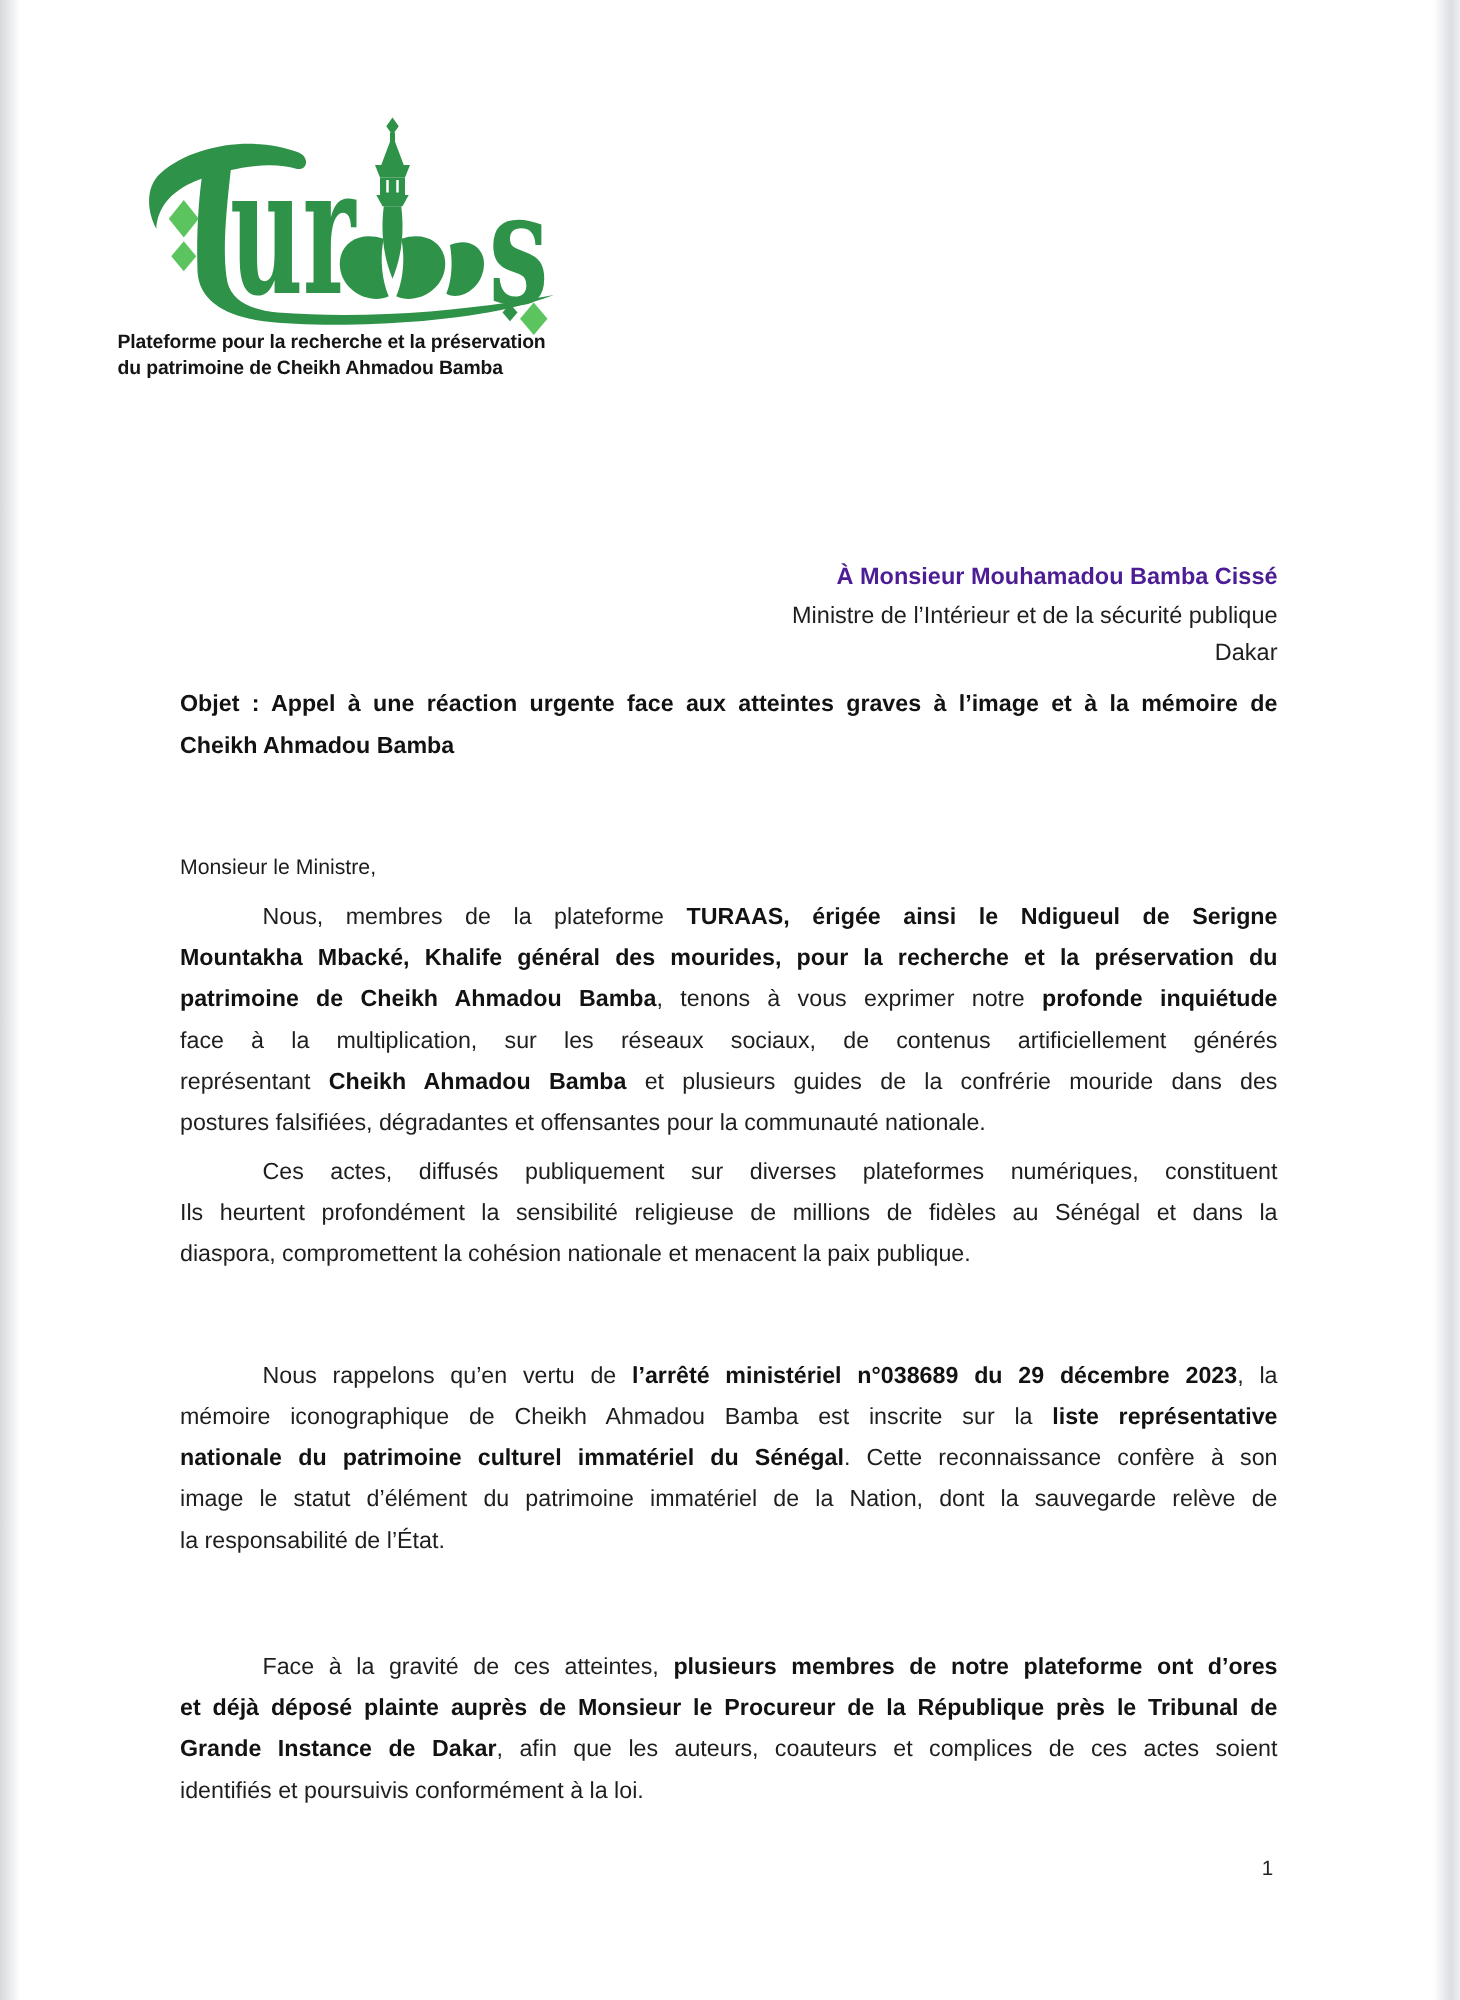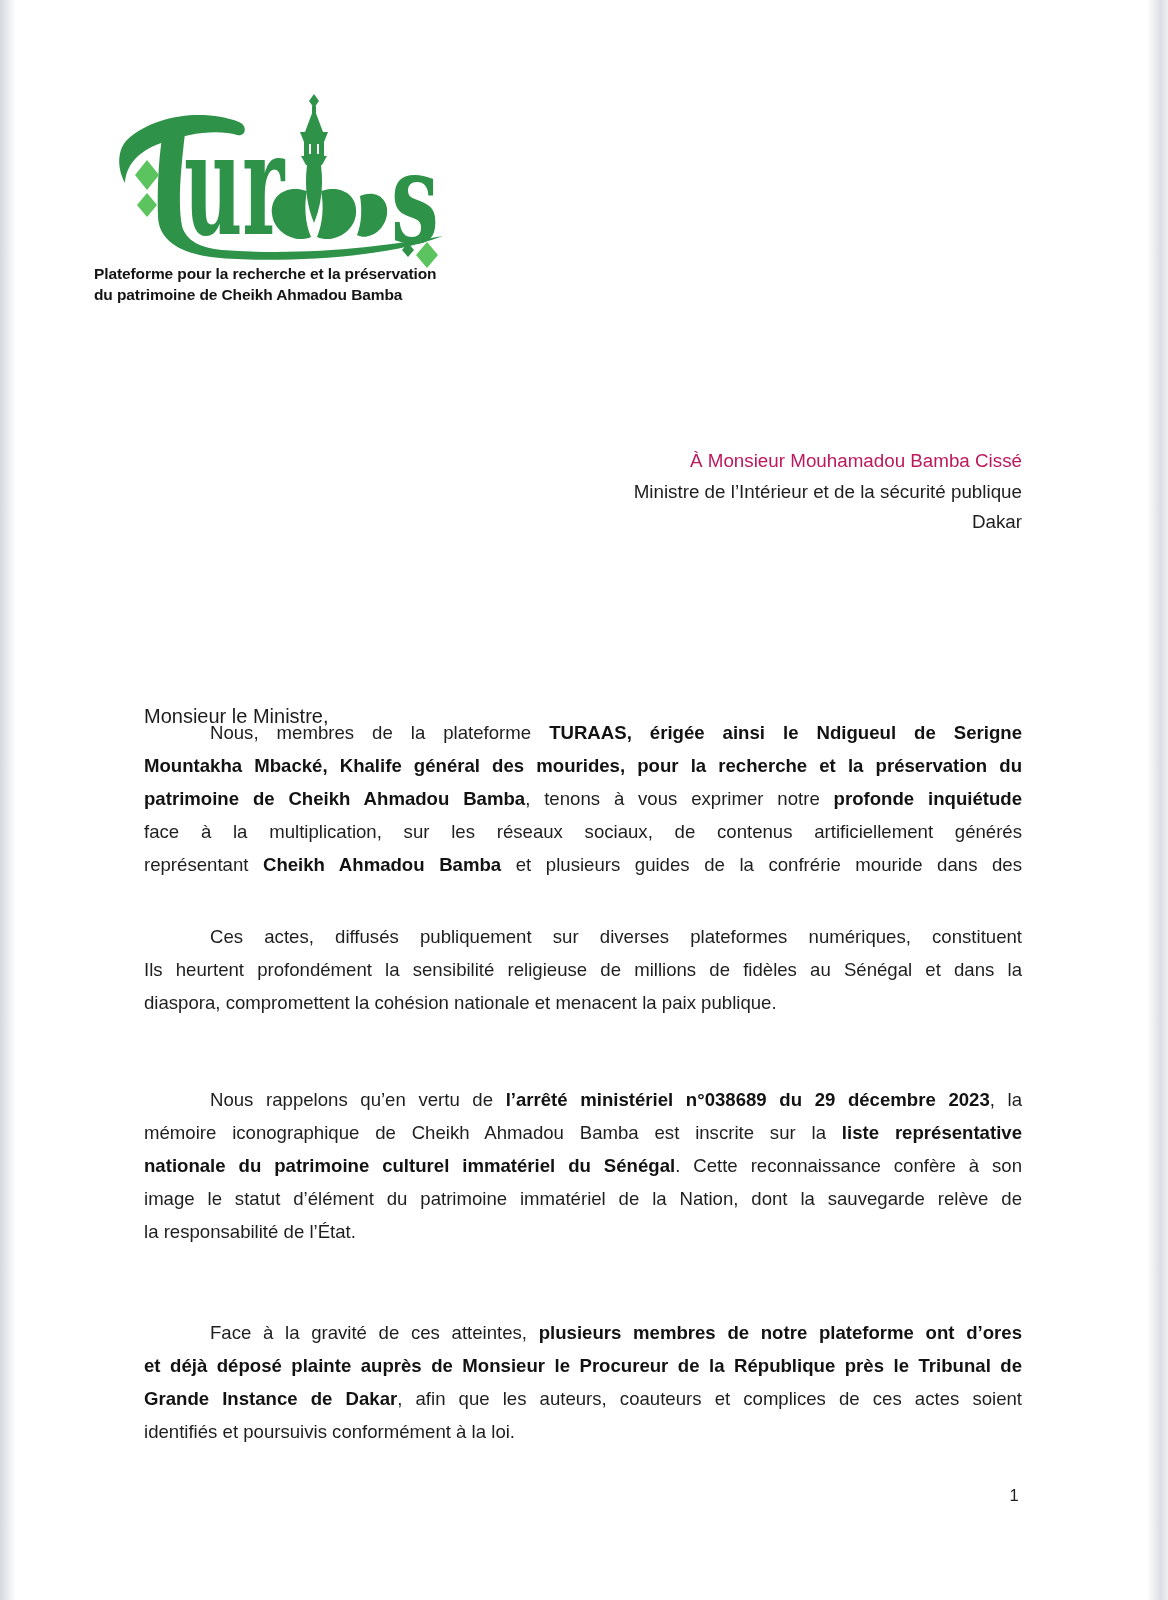--- a/index.html
+++ b/index.html
@@ -9,25 +9,25 @@
   }
   .edge-left{position:absolute;left:0;top:0;bottom:0;width:16px;
     background:linear-gradient(90deg,#d6d8dd 0%,rgba(255,255,255,0) 100%);}
   .edge-right{position:absolute;right:0;top:0;bottom:0;width:21px;
     background:linear-gradient(90deg,rgba(255,255,255,0) 0%,#dcdee4 65%,#edeff2 100%);}
   .logo-svg{position:absolute;left:110px;top:92px;width:336px;height:178px;}
   .tagline{position:absolute;left:94px;top:264px;width:372px;text-align:left;
     font-weight:bold;font-size:15.5px;line-height:20.5px;color:#141414;letter-spacing:-0.1px;}
   .recipient{position:absolute;left:144px;top:446px;width:878px;text-align:right;
     font-size:18.8px;line-height:30.5px;color:#1e1e1e;}
-  .recipient .r-bold{font-weight:normal;color:#be185d;}
+  .recipient .r-bold{font-weight:bold;color:#4c1d95;}
   .para{position:absolute;left:144px;width:878px;font-size:18.6px;line-height:33px;color:#1e1e1e;}
   .para strong{color:#121212;}
   .subject{font-weight:bold;color:#131313;}
-  .salutation{position:absolute;left:144px;top:700px;width:878px;font-size:20px;line-height:33px;}
+  .salutation{position:absolute;left:144px;top:677px;width:878px;font-size:17px;line-height:33px;}
   .tline{text-align:justify;text-align-last:justify;}
   .tline.tlast{text-align-last:left;}
   .tline.tindent{text-indent:66px;}
   .page-number{position:absolute;left:1000px;top:1486px;width:28px;text-align:center;
     font-size:16.5px;color:#222;}
 </style>
 </head>
 <body>
 
 <div class="sheet">
@@ -71,29 +71,34 @@
     <div>Plateforme pour la recherche et la préservation</div>
     <div>du patrimoine de Cheikh Ahmadou Bamba</div>
   </div>
 
   <div class="recipient">
     <div class="r-bold">À Monsieur Mouhamadou Bamba Cissé</div>
     <div>Ministre de l’Intérieur et de la sécurité publique</div>
     <div>Dakar</div>
   </div>
 
+  <div class="para subject" style="top:546px">
+      <div class="tline"><strong>Objet : Appel à une réaction urgente face aux atteintes graves à l’image et à la mémoire de</strong></div>
+      <div class="tline tlast"><strong>Cheikh Ahmadou Bamba</strong></div>
+    </div>
 
   <div class="salutation">Monsieur le Ministre,</div>
 
   <div class="para" style="top:716px">
       <div class="tline tindent"><span>Nous, membres de la plateforme </span><strong>TURAAS, érigée ainsi le Ndigueul de Serigne</strong></div>
       <div class="tline"><strong>Mountakha Mbacké, Khalife général des mourides, pour la recherche et la préservation du</strong></div>
       <div class="tline"><strong>patrimoine de Cheikh Ahmadou Bamba</strong><span>, tenons à vous exprimer notre </span><strong>profonde inquiétude</strong></div>
       <div class="tline"><span>face à la multiplication, sur les réseaux sociaux, de contenus artificiellement générés</span></div>
       <div class="tline"><span>représentant </span><strong>Cheikh Ahmadou Bamba</strong><span> et plusieurs guides de la confrérie mouride dans des</span></div>
+      <div class="tline tlast"><span>postures falsifiées, dégradantes et offensantes pour la communauté nationale.</span></div>
     </div>
   <div class="para" style="top:920px">
       <div class="tline tindent"><span>Ces actes, diffusés publiquement sur diverses plateformes numériques, constituent</span></div>
       <div class="tline"><span>Ils heurtent profondément la sensibilité religieuse de millions de fidèles au Sénégal et dans la</span></div>
       <div class="tline tlast"><span>diaspora, compromettent la cohésion nationale et menacent la paix publique.</span></div>
     </div>
   <div class="para" style="top:1083px">
       <div class="tline tindent"><span>Nous rappelons qu’en vertu de </span><strong>l’arrêté ministériel n°038689 du 29 décembre 2023</strong><span>, la</span></div>
       <div class="tline"><span>mémoire iconographique de Cheikh Ahmadou Bamba est inscrite sur la </span><strong>liste représentative</strong></div>
       <div class="tline"><strong>nationale du patrimoine culturel immatériel du Sénégal</strong><span>. Cette reconnaissance confère à son</span></div>

